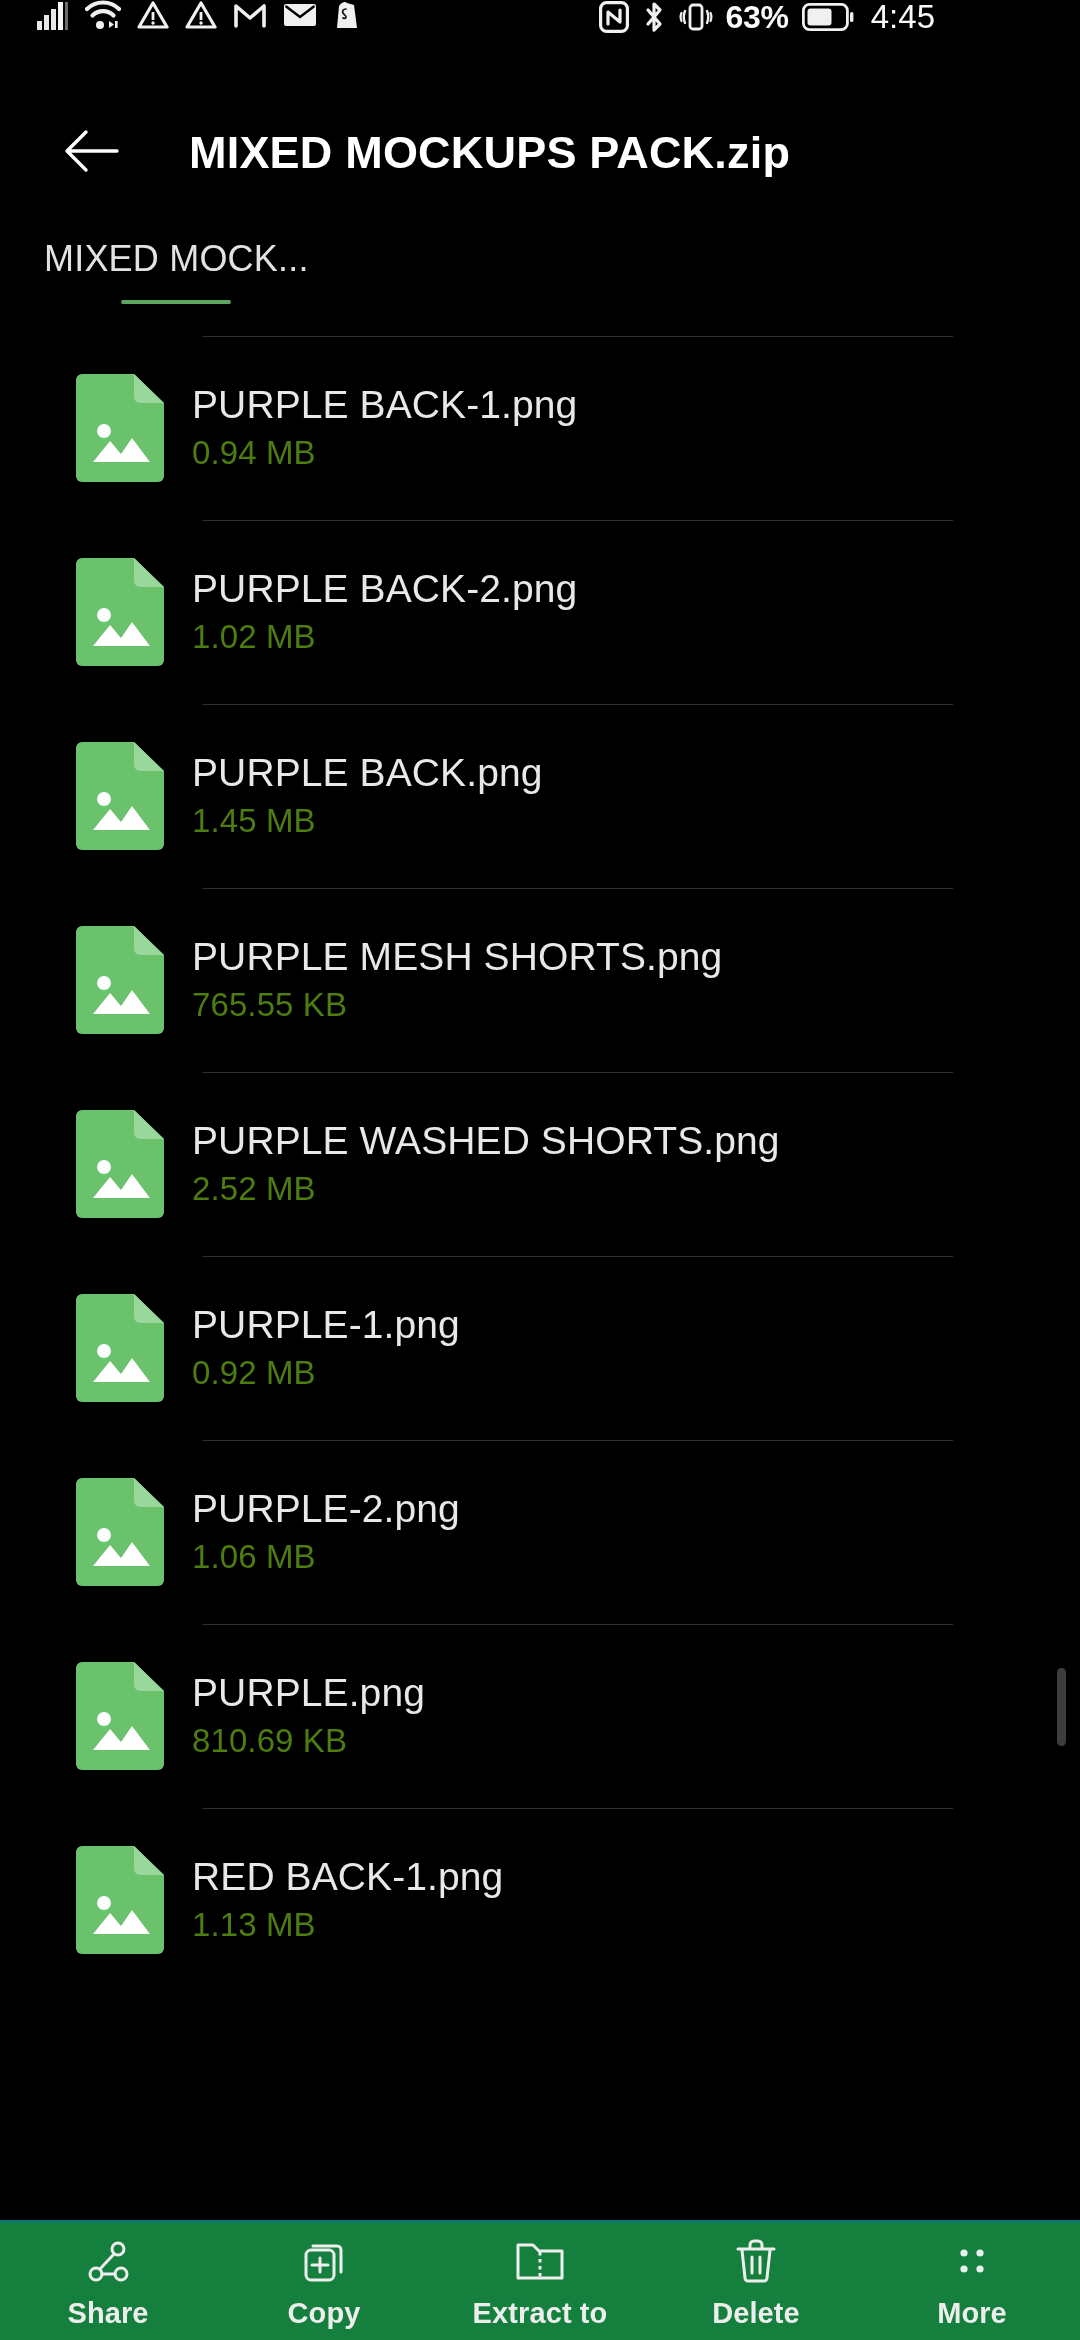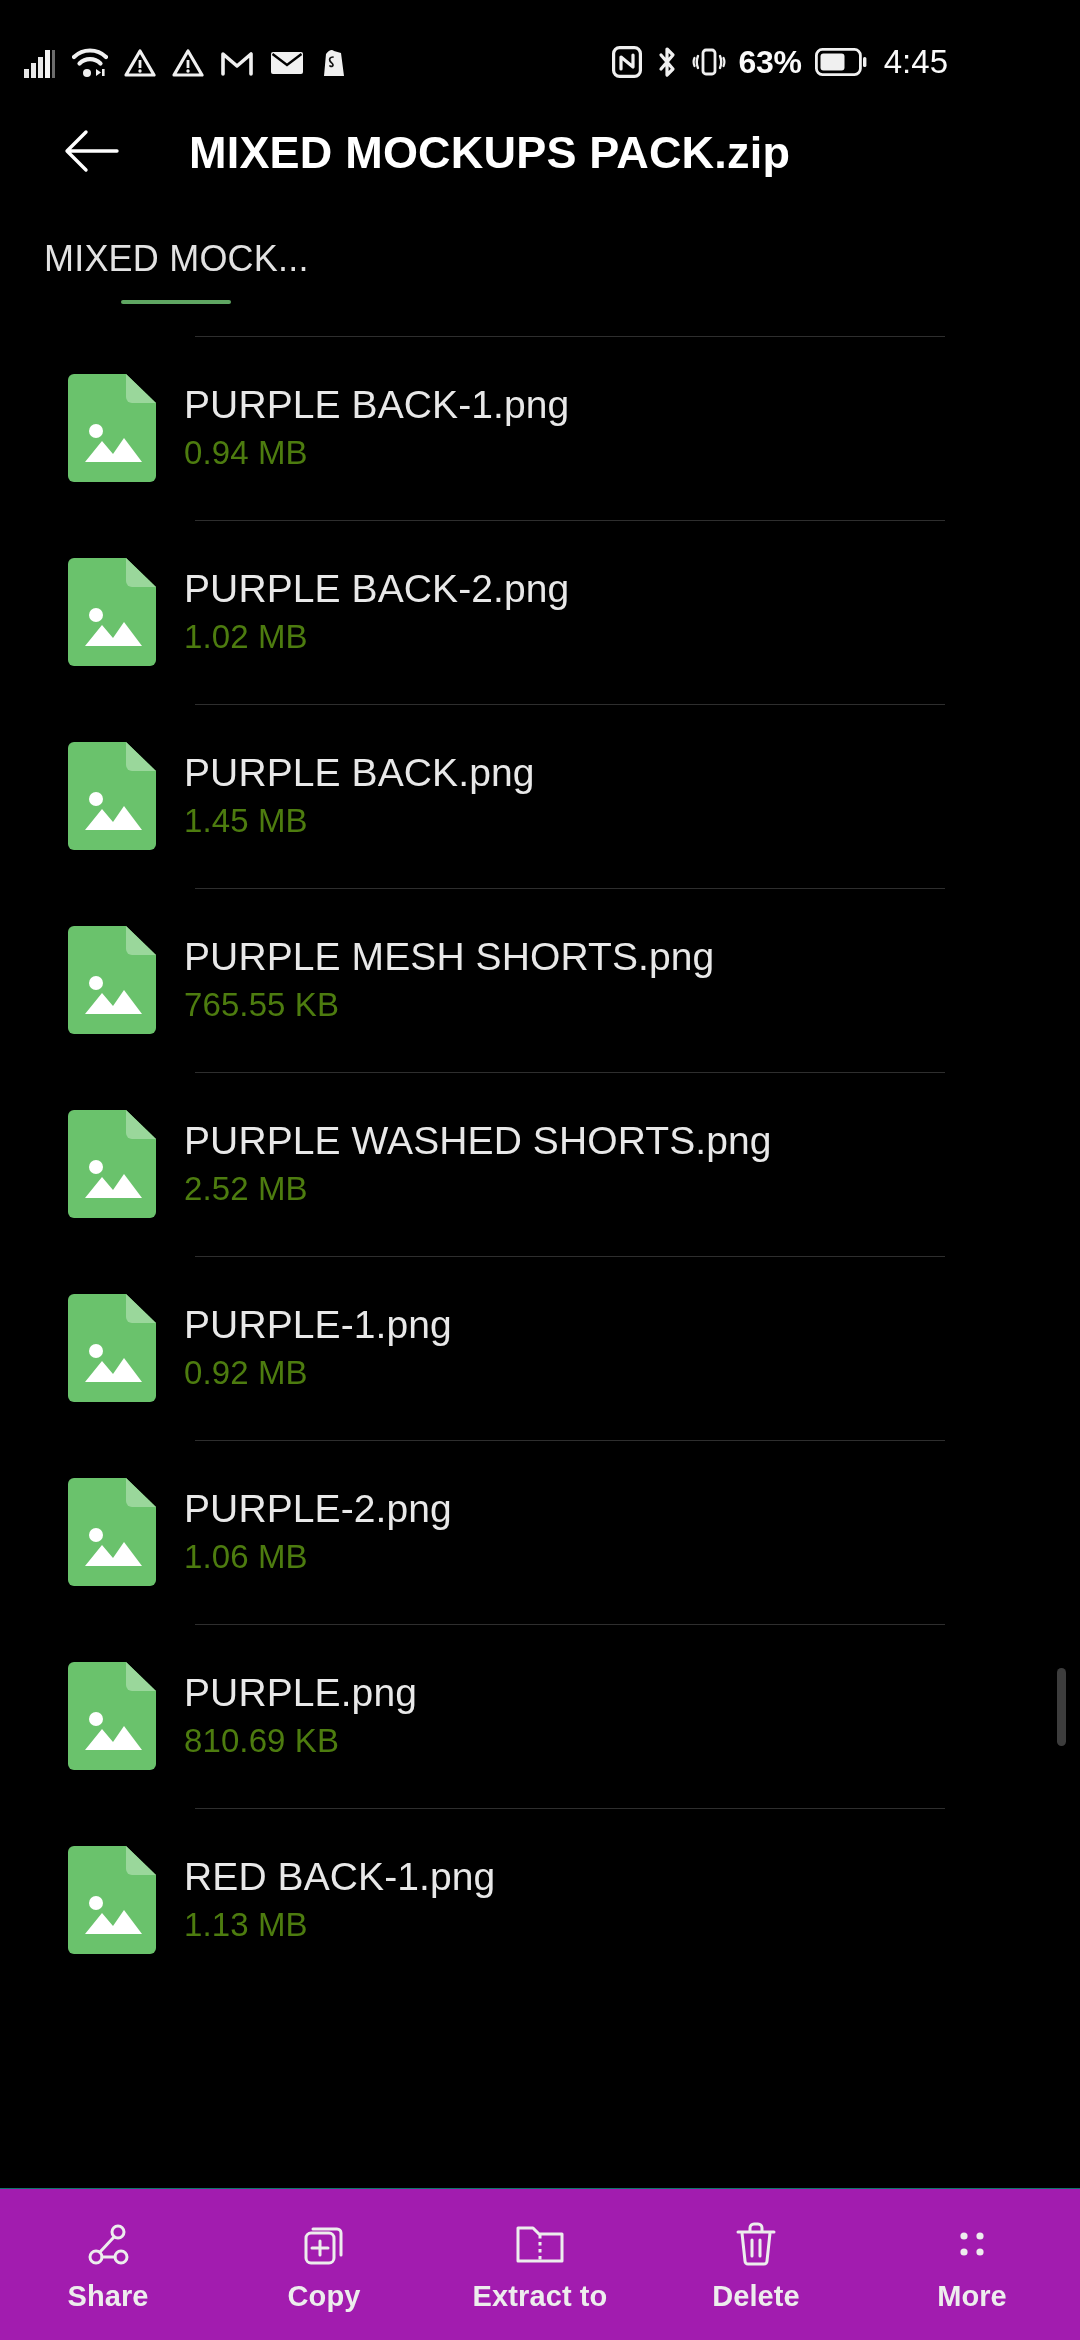--- a/index.html
+++ b/index.html
@@ -7,22 +7,22 @@
     width:1080px; height:2340px;
     background:#000;
     font-family:"Liberation Sans", sans-serif;
     overflow:hidden;
   }
 
   
   .statusbar{
     position:absolute; top:0; left:0;
     width:972px; height:78px;
-    display:flex; align-items:flex-end;
-    padding:0 24px;
+    display:flex; align-items:flex-start;
+    padding:0 37px;
     color:#f2f2f2;
   }
   .sb-left{ display:flex; align-items:center; gap:16px; }
   .sb-right{ margin-left:auto; display:flex; align-items:center; gap:13px; }
   .sb-ico{ display:flex; align-items:center; justify-content:center; }
   .sb-text{
     font-size:32px; font-weight:700; letter-spacing:-0.3px;
     color:#fafafa; line-height:1;
   }
   .sb-time{
@@ -64,21 +64,21 @@
     padding:10px 4px 0 4px;
   }
   .crumb-underline{
     margin-top:20px;
     width:110px; height:4px;
     background:#5fa662; border-radius:2px;
   }
 
   
   .filelist{
-    position:absolute; top:336px; left:0;
+    position:absolute; top:336px; left:8px;
     width:945px; height:1856px;
     overflow:hidden;
   }
   .row{
     position:relative;
     height:184px;
     display:flex; align-items:center;
     cursor:pointer;
   }
   .row .sep{
@@ -113,23 +113,23 @@
   
   .scrollbar{
     position:absolute; right:14px; top:1668px;
     width:9px; height:78px;
     background:#3d3d3d; border-radius:5px;
   }
 
   
   .bottombar{
     position:absolute; bottom:0; left:0;
-    width:1080px; height:152px;
-    background:#a21caf;
-    border-top:1px solid #0f766e;
+    width:1080px; height:120px;
+    background:#15803d;
+    border-top:3px solid #0f766e;
     display:flex; align-items:center;
   }
   .bb-item{
     flex:1;
     display:flex; flex-direction:column;
     align-items:center; justify-content:center;
     gap:12px; cursor:pointer;
     height:100%;
   }
   .bb-ico{ height:52px; display:flex; align-items:center; justify-content:center; }

